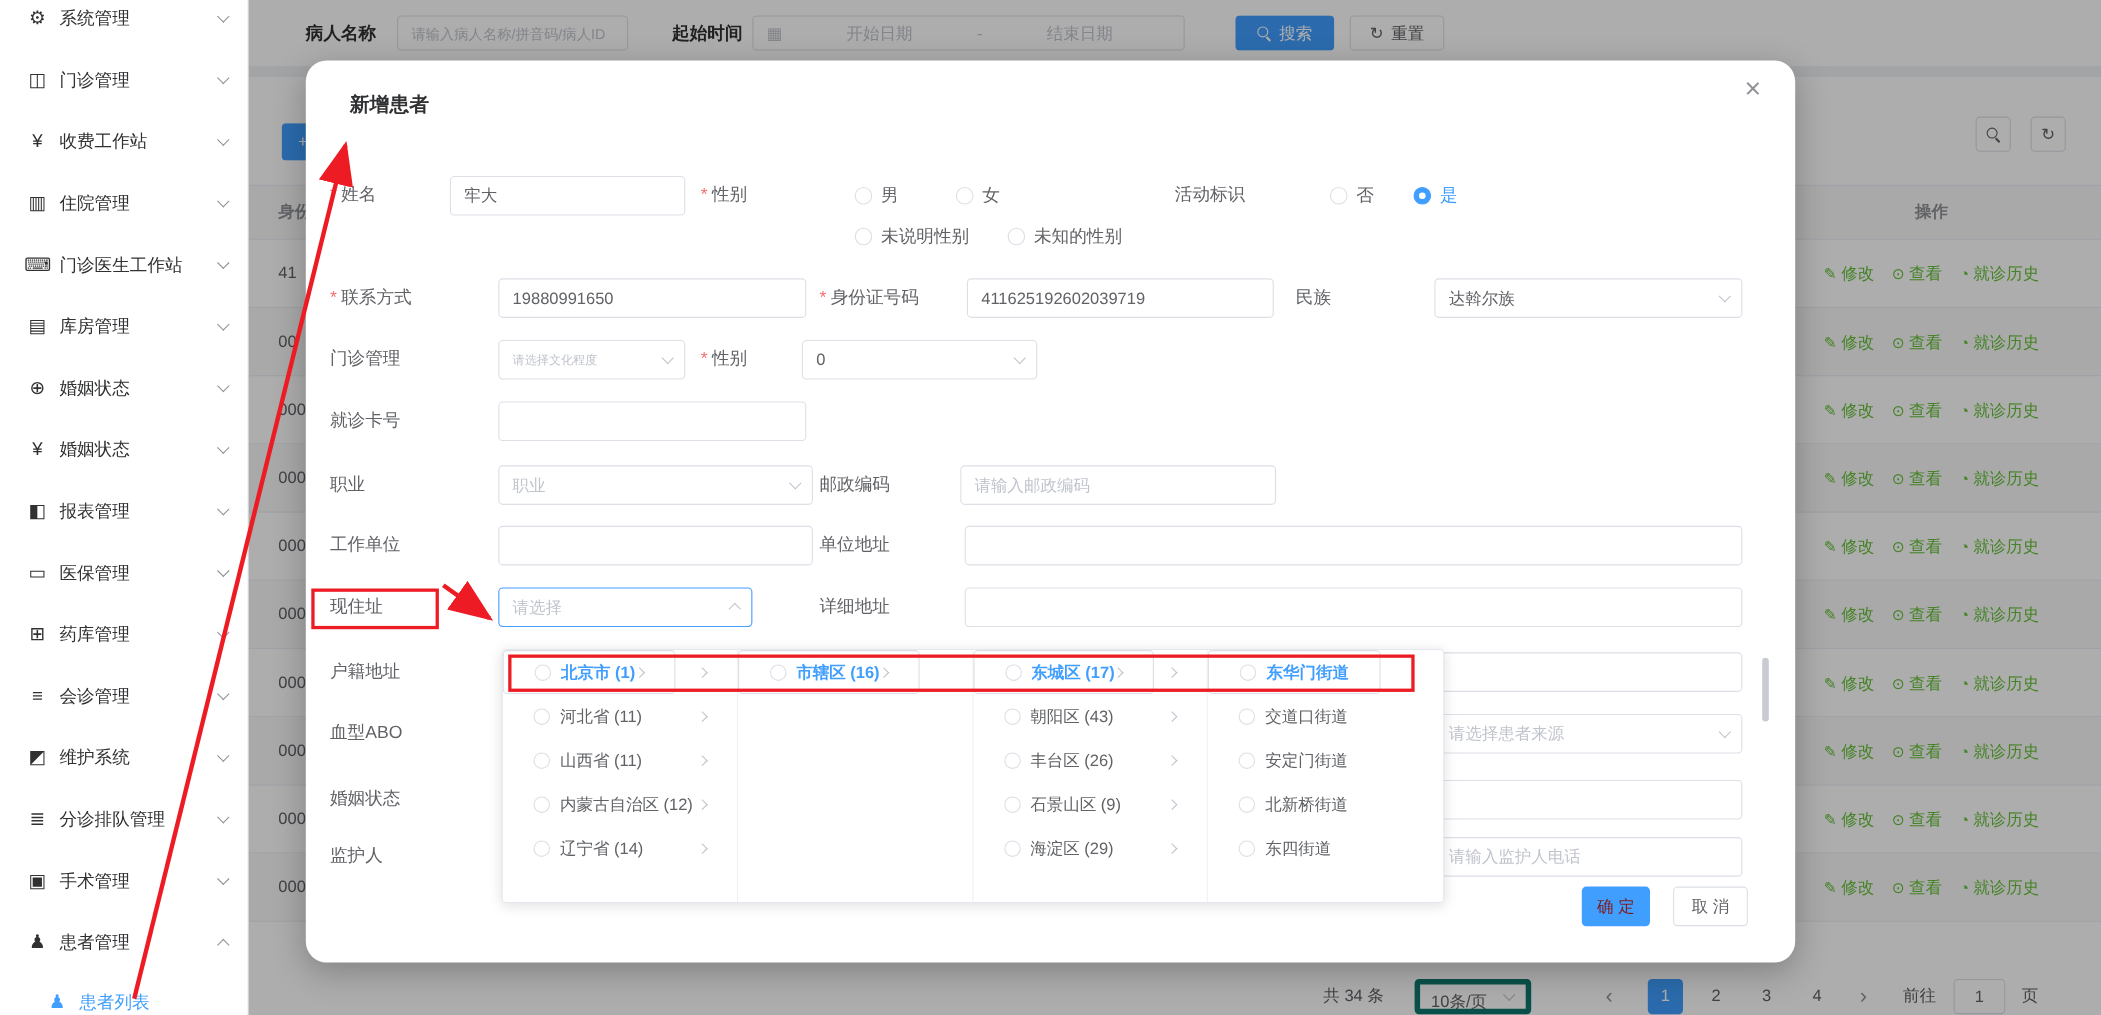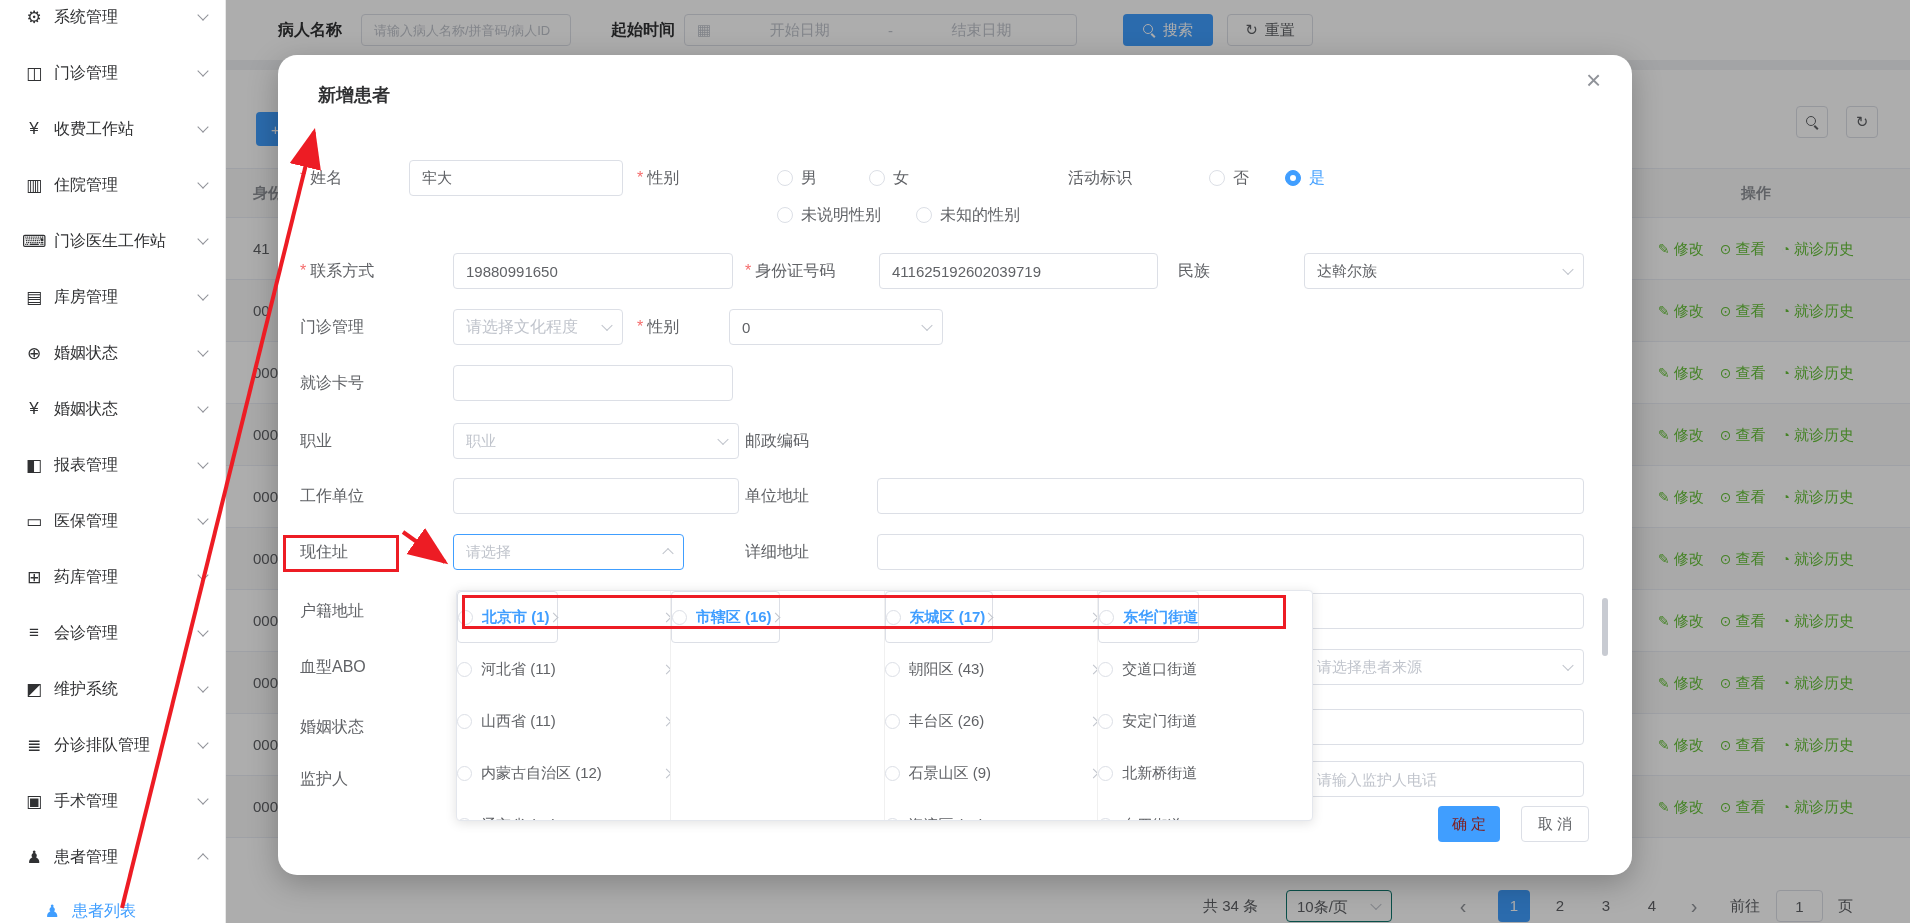--- a/index.html
+++ b/index.html
@@ -42,21 +42,21 @@
   .t-row.even{background:#fafafa}
   .t-id{position:absolute;left:27px;line-height:62px}
   .t-acts{position:absolute;left:1380px;width:300px;height:62px;display:flex;align-items:center;justify-content:center;gap:16px}
   .t-acts a{display:flex;align-items:center;gap:4px;color:#67C23A;font-size:15px;text-decoration:none;cursor:pointer;white-space:nowrap}
   .t-acts a i{font-style:normal;font-size:14px}
 
   .pg-item{position:absolute;top:820px;height:32px;line-height:32px;font-size:15px;color:#606266;white-space:nowrap}
   .pg-btn{width:32px;text-align:center;border-radius:4px;cursor:pointer}
   .pg-btn.active{background:#409EFF;color:#fff}
   .pg-arrow{width:24px;text-align:center;font-size:20px;color:#909399;cursor:pointer}
-  .pg-sel{width:106px;border:1px solid #0f766e;border-radius:4px;background:#fff;padding:0 26px 0 10px;position:absolute}
+  .pg-sel{width:106px;border:5px solid #0f766e;border-radius:4px;background:#fff;padding:0 26px 0 10px;position:absolute}
   .pg-input{width:47px;border:1px solid #dcdfe6;border-radius:4px;background:#fff;text-align:center;outline:none;font-size:15px;color:#606266;height:32px;position:absolute;font-family:inherit}
 
   
   .overlay{position:absolute;left:226px;top:0;right:0;bottom:0;background:rgba(0,0,0,.32);z-index:10}
   .modal{position:absolute;left:278px;top:55px;width:1354px;height:820px;background:#fff;border-radius:19px;z-index:20;box-shadow:0 8px 30px rgba(0,0,0,.25)}
   .m-title{position:absolute;left:40px;top:28px;font-size:18px;font-weight:700;color:#303133}
   .m-close{position:absolute;left:1308px;top:12px;font-size:26px;color:#909399;cursor:pointer;line-height:1}
   .flab{position:absolute;height:36px;line-height:36px;font-size:16px;color:#606266;white-space:nowrap}
   .star{color:#F56C6C;margin-right:4px}
   .sel{position:absolute;height:36px;border:1px solid #dcdfe6;border-radius:4px;background:#fff;display:flex;align-items:center;padding:0 30px 0 12px;font-size:15px;cursor:pointer}
@@ -72,21 +72,21 @@
   .radio.on::after{content:"";position:absolute;left:4px;top:4px;width:6px;height:6px;border-radius:50%;background:#fff}
   .rlab{margin-left:8px;font-size:16px;color:#606266;white-space:nowrap}
   .rlab.on{color:#409EFF}
   .m-btn{position:absolute;height:36px;border-radius:4px;font-size:15px;display:flex;align-items:center;justify-content:center;cursor:pointer}
   .m-scroll{position:absolute;left:1324px;top:543px;width:6px;height:58px;border-radius:3px;background:#c8cbd2;cursor:pointer}
 
   
   .cas-panel{position:absolute;left:178px;top:535px;width:857px;height:231px;background:#fff;border:1px solid #e4e7ed;border-radius:4px;box-shadow:0 2px 12px rgba(0,0,0,.12);display:flex;z-index:3}
   .cas-col{width:25%;border-right:1px solid #f0f0f0;overflow:hidden}
   .cas-col:last-child{border-right:none}
-  .cas-item{height:52px;display:flex;align-items:center;padding:0 0;font-size:15px;color:#606266;cursor:pointer;white-space:nowrap}
+  .cas-item{height:40px;display:flex;align-items:center;padding:0 28px;font-size:15px;color:#606266;cursor:pointer;white-space:nowrap}
   .cas-item .radio{width:15px;height:15px}
   .cas-lab{margin-left:9px;flex:1;overflow:hidden}
   .cas-item .chv{width:7px;height:7px;transform:rotate(-45deg);border-color:#c0c4cc}
   .cas-item.sel{color:#409EFF;font-weight:700}
 
   
   .anno-box{position:absolute;border:3px solid #ED1C24;z-index:60;pointer-events:none}
   .anno-svg{position:absolute;left:0;top:0;z-index:61;pointer-events:none}
 </style>
 </head>
@@ -446,39 +446,40 @@
   <input class="txt" style="left: 175px; top: 198px; width: 280px;" value="19880991650">
   <div class="flab" style="left:467px;top:198px"><span class="star">*</span><span>身份证号码</span></div>
   <input class="txt" style="left: 601px; top: 198px; width: 279px;" value="411625192602039719">
   <div class="flab" style="left:900px;top:198px"><span>民族</span></div>
   <div class="sel" style="left:1026px;top:198px;width:280px">
       <span class="val">达斡尔族</span>
       <span class="car down"></span>
     </div>
 
   <div class="flab" style="left:22px;top:254px"><span>门诊管理</span></div>
-  <div class="sel" style="left:175px;top:254px;width:170px;font-size:16px">
+  <div class="sel" style="left:175px;top:254px;width:170px;font-size:11px">
       <span class="ph">请选择文化程度</span>
       <span class="car down"></span>
     </div>
   <div class="flab" style="left:359px;top:254px"><span class="star">*</span><span>性别</span></div>
   <div class="sel" style="left:451px;top:254px;width:214px">
       <span class="val">0</span>
       <span class="car down"></span>
     </div>
 
   <div class="flab" style="left:22px;top:310px"><span>就诊卡号</span></div>
   <input class="txt" style="left: 175px; top: 310px; width: 280px;">
 
   <div class="flab" style="left:22px;top:368px"><span>职业</span></div>
   <div class="sel" style="left:175px;top:368px;width:286px">
       <span class="ph">职业</span>
       <span class="car down"></span>
     </div>
   <div class="flab" style="left:467px;top:368px"><span>邮政编码</span></div>
+  <input class="txt" style="left: 595px; top: 368px; width: 287px;" placeholder="请输入邮政编码">
 
   <div class="flab" style="left:22px;top:423px"><span>工作单位</span></div>
   <input class="txt" style="left: 175px; top: 423px; width: 286px;">
   <div class="flab" style="left:467px;top:423px"><span>单位地址</span></div>
   <input class="txt" style="left: 599px; top: 423px; width: 707px;">
 
   <div class="flab" style="left:22px;top:479px"><span>现住址</span></div>
   <div class="sel focus" style="left:175px;top:479px;width:231px">
       <span class="ph">请选择</span>
       <span class="car up"></span>

